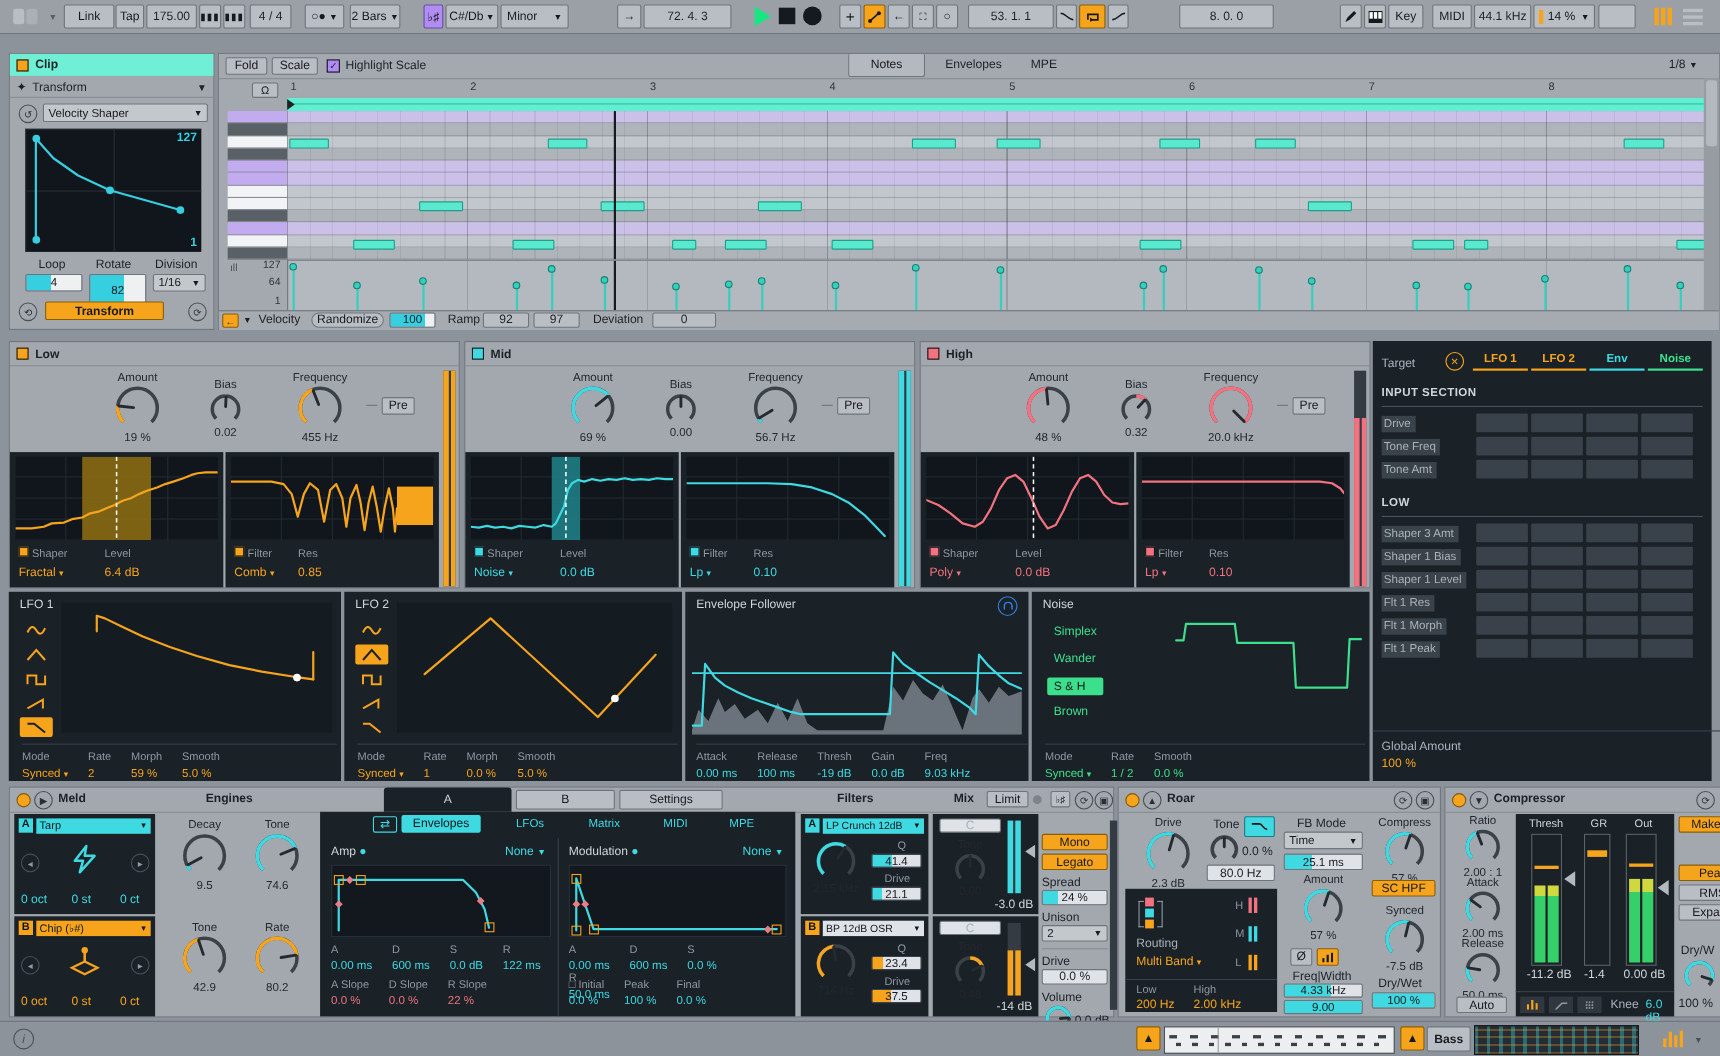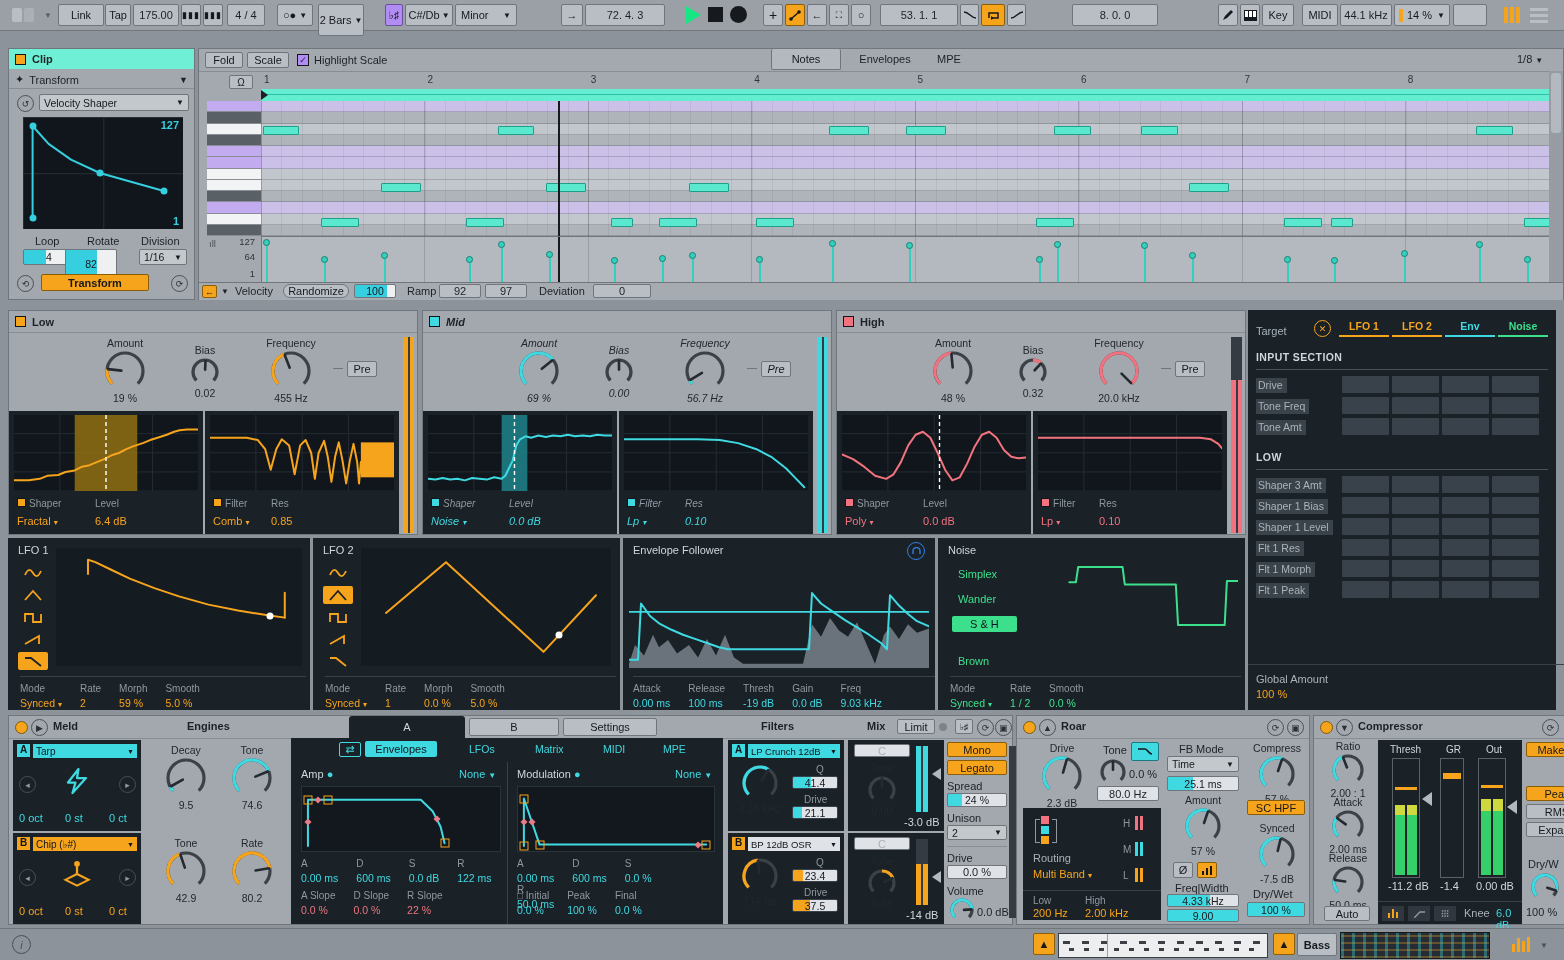--- a/index.html
+++ b/index.html
@@ -67,21 +67,21 @@
       <div style="width:10px;height:14px;background:#aab0b6;border-radius:2px"></div>
     </div>
     <div class="abs" style="left:44px;top:11px;font-size:8px;color:#5a6066">▼</div>
     <div class="abs btn" style="left:58px;top:4px;width:46px;height:22px">Link</div>
     <div class="abs btn" style="left:105px;top:4px;width:26px;height:22px">Tap</div>
     <div class="abs field" style="left:133px;top:4px;width:46px;height:22px">175.00</div>
     <div class="abs btn" style="left:181px;top:4px;width:20px;height:22px;letter-spacing:1px;font-size:9px">▮▮▮</div>
     <div class="abs btn" style="left:203px;top:4px;width:20px;height:22px;letter-spacing:1px;font-size:9px">▮▮▮</div>
     <div class="abs field" style="left:227px;top:4px;width:38px;height:22px">4 / 4</div>
     <div class="abs btn" style="left:277px;top:4px;width:36px;height:22px">○● <span style="font-size:8px;margin-left:3px">▼</span></div>
-    <div class="abs btn" style="left:318px;top:4px;width:46px;height:32px">
+    <div class="abs btn" style="left:318px;top:4px;width:46px;height:22px">
         <span>2 Bars</span>
         <span style="font-size:8px;margin-left:3px">▼</span>
       </div>
     <div class="abs btn" style="left:385px;top:4px;width:18px;height:22px;background:#b18cf2;border-color:#6a4fa0">♭♯</div>
     <div class="abs btn" style="left:405px;top:4px;width:48px;height:22px">
         <span>C#/Db</span>
         <span style="font-size:8px;margin-left:2px">▼</span>
       </div>
     <div class="abs btn" style="left:455px;top:4px;width:62px;height:22px;justify-content:space-between;padding:0 5px">
         <span>Minor</span>
@@ -179,21 +179,21 @@
         </svg>
         <div class="mk dot" style="left: 6%; top: 8%; background: rgb(53, 207, 224);"></div>
         <div class="mk dot" style="left: 6%; top: 90%; background: rgb(53, 207, 224);"></div>
         <div class="mk dot" style="left: 48%; top: 50%; background: rgb(53, 207, 224);"></div>
         <div class="mk dot" style="left: 88%; top: 66%; background: rgb(53, 207, 224);"></div>
       </div>
     <span class="abs" style="left:26px;top:186px">Loop</span>
     <span class="abs" style="left:78px;top:186px">Rotate</span>
     <span class="abs" style="left:132px;top:186px">Division</span>
     <div class="abs slider" style="left: 14px; top: 200px; width: 52px; height: 16px; background: linear-gradient(90deg, rgb(53, 207, 224) 45%, rgb(238, 240, 242) 45%);">4</div>
-    <div class="abs slider" style="left: 56px; top: 200px; width: 52px; height: 30px; background: linear-gradient(90deg, rgb(53, 207, 224) 62%, rgb(238, 240, 242) 62%);">82</div>
+    <div class="abs slider" style="left: 72px; top: 200px; width: 52px; height: 30px; background: linear-gradient(90deg, rgb(53, 207, 224) 62%, rgb(238, 240, 242) 62%);">82</div>
     <div class="abs ddl" style="left:130px;top:200px;width:48px;height:16px">
         <span>1/16</span>
         <span style="font-size:8px">▼</span>
       </div>
     <div class="abs title-ic" style="left:8px;top:226px">⟲</div>
     <div class="abs btn on" style="left:32px;top:225px;width:108px;height:17px;font-weight:bold">Transform</div>
     <div class="abs title-ic" style="left:162px;top:226px">⟳</div>
   </div>
 
   <div class="abs" style="left:198px;top:48px;width:1366px;height:252px;background:#a3a9af;border:1px solid #70767c;box-sizing:border-box">
@@ -418,21 +418,21 @@
         <div style="position:absolute;left:8px;top:86px"><span class="cb" style="background:#f7a41d"></span> <span class="lbl">Filter</span></div>
         <span class="abs lbl" style="left:66px;top:87px">Res</span>
         <span class="abs" style="left:8px;top:104px;color:#f7a41d"><span>Comb</span> <span style="font-size:8px">▾</span></span>
         <span class="abs" style="left:66px;top:104px;color:#f7a41d">0.85</span>
       </div>
       <div class="vmeter" style="left:394px;top:26px;width:11px;height:196px">
           <div class="mfill" style="height: 100%; background: rgb(247, 164, 29);"></div>
           <div class="mfill" style="height: 100%; background: rgb(247, 164, 29);"></div>
         </div>
       </div>
-      <div class="abs" style="left: 422px; top: 310px; width: 410px; height: 225px; background: rgb(162, 168, 174); border: 1px solid rgb(112, 118, 124); box-sizing: border-box; font-style: italic;">
+      <div class="abs" style="left: 422px; top: 310px; width: 410px; height: 225px; background: rgb(162, 168, 174); border: 1px solid rgb(112, 118, 124); box-sizing: border-box;">
       <div style="height:21px;border-bottom:1px solid #878d93;display:flex;align-items:center;padding-left:6px">
         <span class="cb" style="background:#3fd9e2;width:11px;height:11px;margin-right:6px"></span>
         <b>Mid</b>
       </div>
       <div class="abs" style="left:82px;top:26px;width:68px">
           <div class="kg-l">Amount</div>
           <div class="kg-k">
             <svg viewBox="0 0 42 42" width="42" height="42">
               <path d="M8.27 33.73 A18 18 0 1 1 33.73 33.73" stroke="#3a4147" fill="none" stroke-width="3.2" stroke-linecap="butt"></path>
               <path d="M8.27 33.73 A18 18 0 1 1 35.05 9.75" stroke="#3fd9e2" fill="none" stroke-width="3.2"></path>
@@ -739,21 +739,21 @@
         </svg>
       </div>
     <div style="position:absolute;left:10px;top:138px;right:0;border-top:1px solid #39414a;padding-top:6px"><div class="pcol"><div class="plabel">Attack</div><div class="pvalue" style="color:#3fd9e2">0.00 ms</div></div><div class="pcol"><div class="plabel">Release</div><div class="pvalue" style="color:#3fd9e2">100 ms</div></div><div class="pcol"><div class="plabel">Thresh</div><div class="pvalue" style="color:#3fd9e2">-19 dB</div></div><div class="pcol"><div class="plabel">Gain</div><div class="pvalue" style="color:#3fd9e2">0.0 dB</div></div><div class="pcol"><div class="plabel">Freq</div><div class="pvalue" style="color:#3fd9e2">9.03 kHz</div></div><div class="pcol"><div class="plabel">Width</div><div class="pvalue" style="color:#3fd9e2">8.00</div></div></div>
   </div>
 
   <div class="abs dark" style="left:938px;top:538px;width:307px;height:172px">
     <div style="position:absolute;left:10px;top:6px;color:#cfd6dc">Noise</div>
     <div id="noise-opts" style="position:absolute;left:14px;top:28px">
         <div style="margin-bottom:9px;padding:2px 6px;border-radius:2px;color:#3ce08c">Simplex</div>
         <div style="margin-bottom:9px;padding:2px 6px;border-radius:2px;color:#3ce08c">Wander</div>
-        <div style="margin-bottom:21px;padding:2px 18px;border-radius:2px;background:#3ce08c;color:#10161b">S &amp; H</div>
+        <div style="margin-bottom:7px;padding:2px 6px;border-radius:2px;background:#3ce08c;color:#10161b">S &amp; H</div>
         <div style="margin-bottom:9px;padding:2px 6px;border-radius:2px;color:#3ce08c">Brown</div>
       </div>
     <div style="position:absolute;left:78px;top:14px;width:222px;height:116px">
         <svg viewBox="0 0 100 100" preserveAspectRatio="none" style="position: absolute; inset: 0px; width: 100%; height: 100%;">
           <path d="M24 26 L27 26 L28 13 L48 13 L49 28 L72 28 L73 63 L94 63 L95 25 L100 25" fill="none" stroke="#3ce08c" stroke-width="2" vector-effect="non-scaling-stroke" stroke-linejoin="round" stroke-linecap="round"></path>
         </svg>
       </div>
     <div style="position:absolute;left:12px;top:138px;right:4px;border-top:1px solid #39414a;padding-top:6px"><div class="pcol"><div class="plabel">Mode</div><div class="pvalue" style="color:#3ce08c">Synced <span class="pdd">▾</span></div></div><div class="pcol"><div class="plabel">Rate</div><div class="pvalue" style="color:#3ce08c">1 / 2</div></div><div class="pcol"><div class="plabel">Smooth</div><div class="pvalue" style="color:#3ce08c">0.0 %</div></div></div>
   </div>
 
@@ -977,21 +977,21 @@
           <div class="kg-v">0.48</div>
         </div>
       <div class="vmeter" style="left:68px;top:6px;width:12px;height:66px">
           <div class="mfill" style="height: 62%; background: rgb(247, 164, 29);"></div>
           <div class="mfill" style="height: 62%; background: rgb(247, 164, 29);"></div>
         </div>
       <div class="tri" style="position:absolute;left:84px;top:38px;border-right:9px solid #b4b9bf;border-top:6px solid transparent;border-bottom:6px solid transparent"></div>
       <span class="abs" style="left:58px;top:76px;color:#cfd6dc">-14 dB</span>
     </div>
 
-    <div class="abs" style="left:938px;top:24px;width:64px;height:184px">
+    <div class="abs" style="left:938px;top:40px;width:64px;height:184px">
       <div class="abs btn on" style="left:0;top:2px;width:60px;height:15px">Mono</div>
       <div class="abs btn on" style="left:0;top:20px;width:60px;height:15px">Legato</div>
       <span class="abs" style="left:0;top:40px">Spread</span>
       <div class="abs slider" style="left: 0px; top: 53px; width: 60px; height: 14px; background: linear-gradient(90deg, rgb(63, 217, 226) 24%, rgb(223, 227, 231) 24%);">24 %</div>
       <span class="abs" style="left:0;top:72px">Unison</span>
       <div class="abs ddl" style="left:0;top:85px;width:60px;height:15px">
           <span>2</span>
           <span style="font-size:8px">▼</span>
         </div>
       <div style="position:absolute;left:0;top:106px;width:60px;height:1px;background:#878d93"></div>

